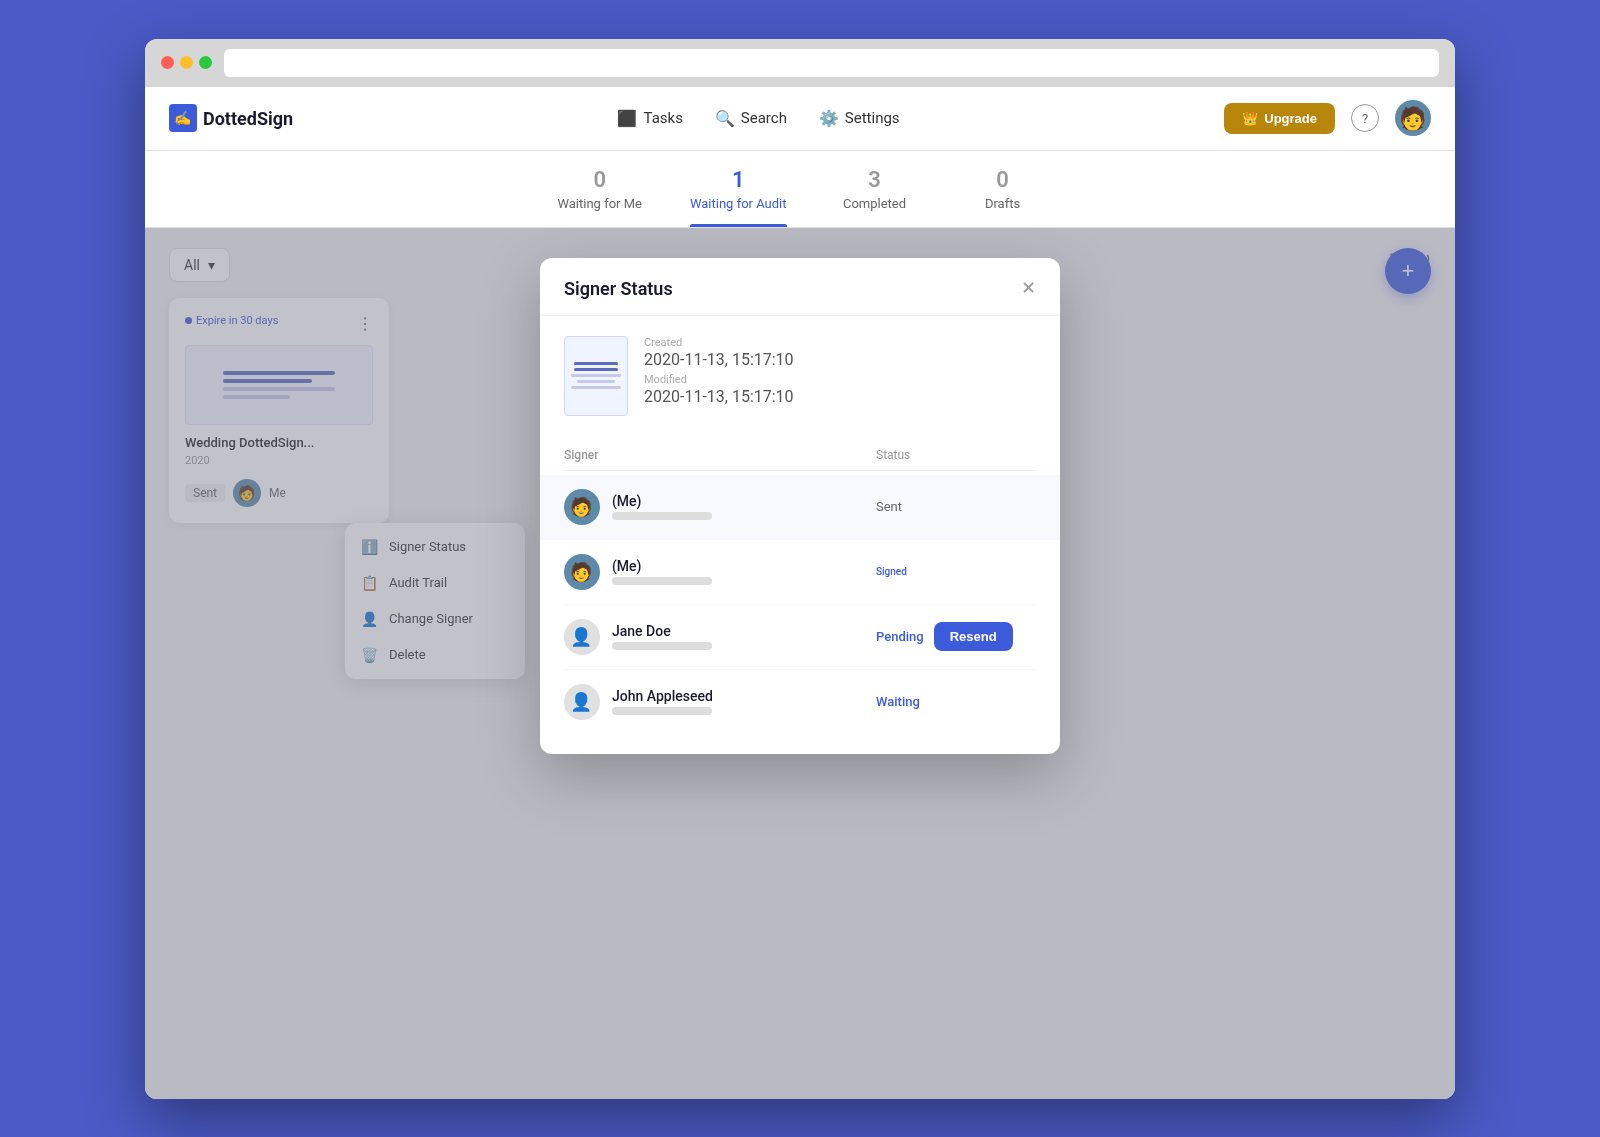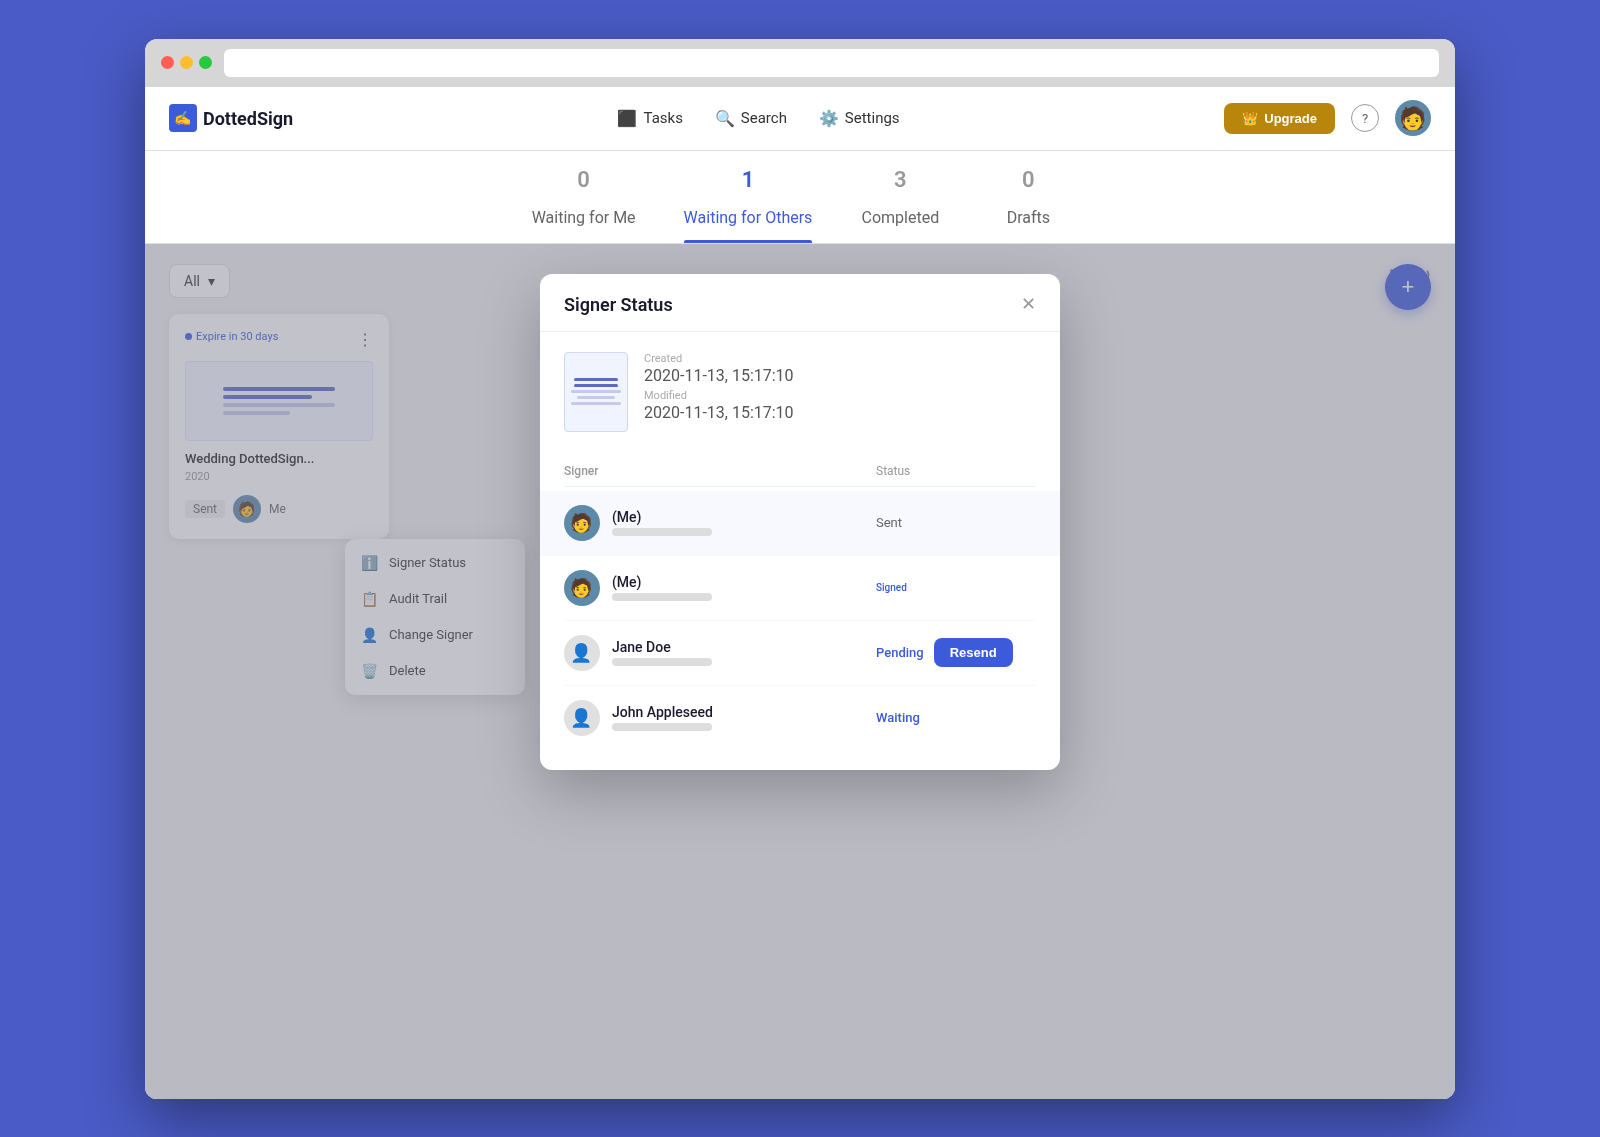--- a/index.html
+++ b/index.html
@@ -177,23 +177,23 @@
     }
     .tab-count {
       font-size: 22px;
       font-weight: 600;
       color: #999;
     }
     .tab-count.active {
       color: #3b5bdb;
     }
     .tab-label {
-      font-size: 16px;
+      font-size: 13px;
       color: #666;
-      margin-top: 16px;
+      margin-top: 4px;
     }
     .tab-label.active {
       color: #3b5bdb;
     }
     .tab-item.active::after {
       content: '';
       position: absolute;
       bottom: 0;
       left: 0;
       right: 0;
@@ -627,21 +627,21 @@
     </div>
 
     <div class="tabs-section">
       <div class="tabs-list">
         <div class="tab-item">
           <span class="tab-count">0</span>
           <span class="tab-label">Waiting for Me</span>
         </div>
         <div class="tab-item active">
           <span class="tab-count active">1</span>
-          <span class="tab-label active">Waiting for Others</span>
+          <span class="tab-label active">Waiting for Audit</span>
         </div>
         <div class="tab-item">
           <span class="tab-count">3</span>
           <span class="tab-label">Completed</span>
         </div>
         <div class="tab-item">
           <span class="tab-count">0</span>
           <span class="tab-label">Drafts</span>
         </div>
       </div>

